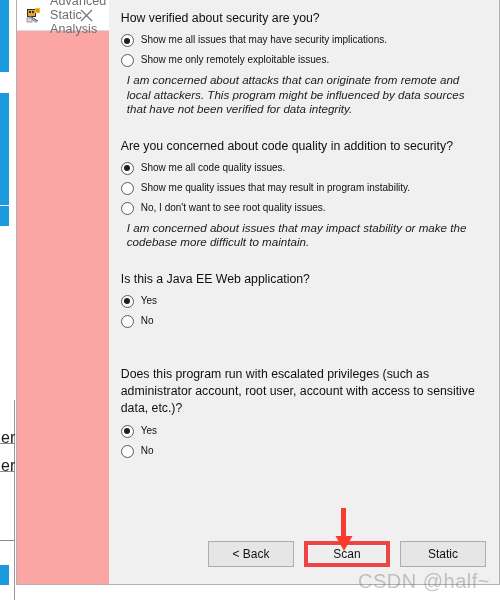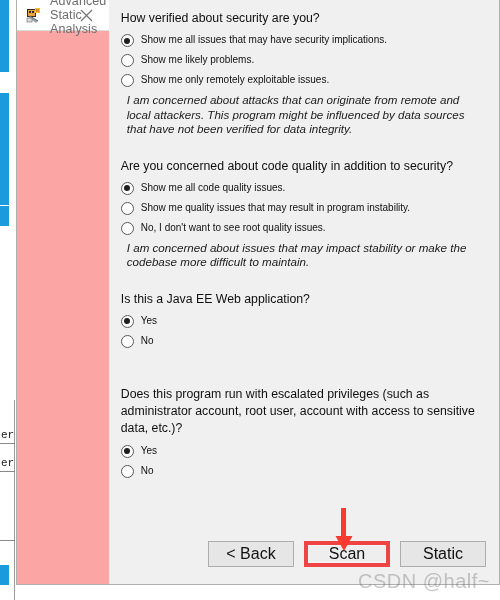--- a/index.html
+++ b/index.html
@@ -43,24 +43,24 @@
     background: #9a9a9a;
   }
   .bg-hline {
     position: absolute;
     height: 1px;
     background: #8a8a8a;
   }
 
   .bg-text {
     position: absolute;
-    font-size: 11px;
+    font-size: 16px;
     color: #1a1a1a;
     white-space: nowrap;
-    font-family: Liberation Mono, monospace;
+    font-family: Liberation Sans, sans-serif;
   }
   .bg-link {
     position: absolute;
     font-size: 11.5px;
     color: #1155cc;
     text-decoration: underline;
     white-space: nowrap;
     font-family: "Liberation Sans", sans-serif;
   }
 
@@ -203,21 +203,21 @@
     justify-content: flex-end;
     padding-right: 13px;
     box-sizing: border-box;
     background: #f0f0f0;
   }
 
   .btn {
     width: 86px;
     height: 26px;
     margin-left: 10px;
-    font-size: 16px;
+    font-size: 12px;
     font-family: "Liberation Sans", sans-serif;
     color: #111111;
     background: #e6e6e6;
     border: 1px solid #adadad;
     box-sizing: border-box;
     display: flex;
     align-items: center;
     justify-content: center;
     cursor: default;
     padding: 0;
@@ -311,24 +311,20 @@
 
       <div class="question-block">
         <div class="q-heading">How verified about security are you?</div>
 
         <div class="radio-row">
           <span class="radio checked"></span>
           <span class="radio-label">Show me all issues that may have security implications.</span>
         </div>
         <div class="radio-row">
           <span class="radio"></span>
-          <span class="radio-label">Show me likely problems.</span>
-        </div>
-        <div class="radio-row">
-          <span class="radio"></span>
           <span class="radio-label">Show me only remotely exploitable issues.</span>
         </div>
 
         <div class="note">I am concerned about attacks that can originate from remote and local attackers. This program might be influenced by data sources that have not been verified for data integrity.</div>
       </div>
 
       <div class="spacer-lg"></div>
 
       <div class="question-block">
         <div class="q-heading">Are you concerned about code quality in addition to security?</div>

